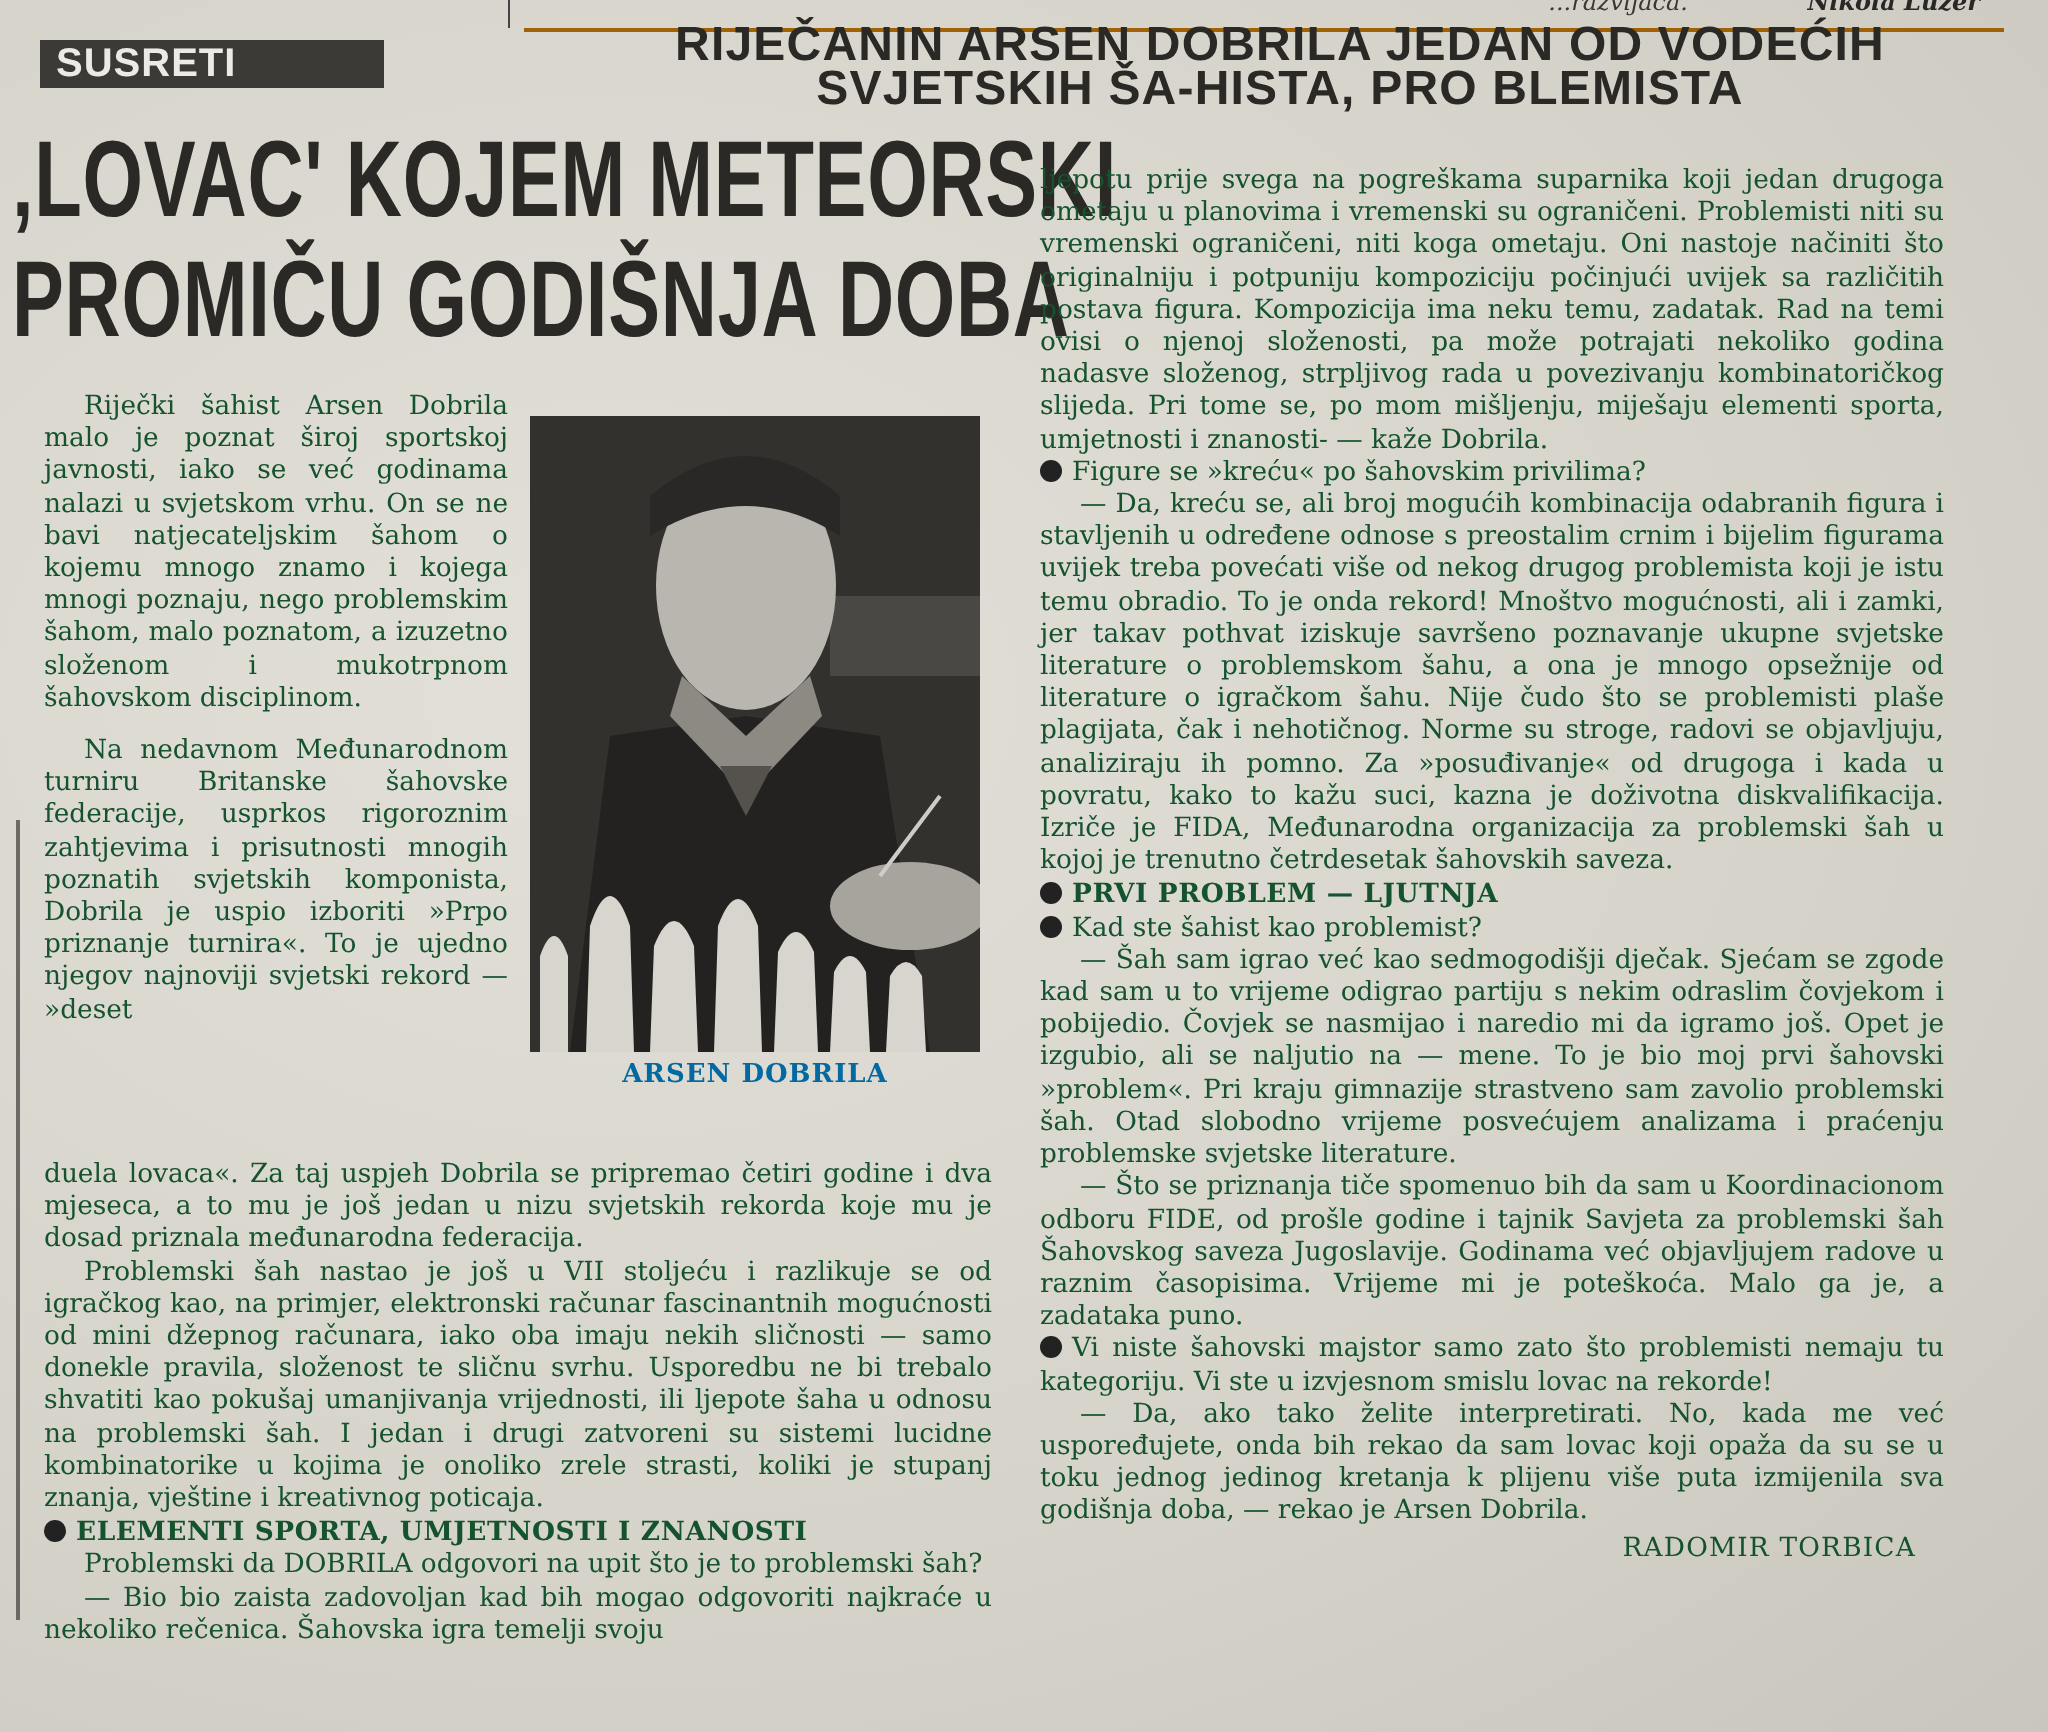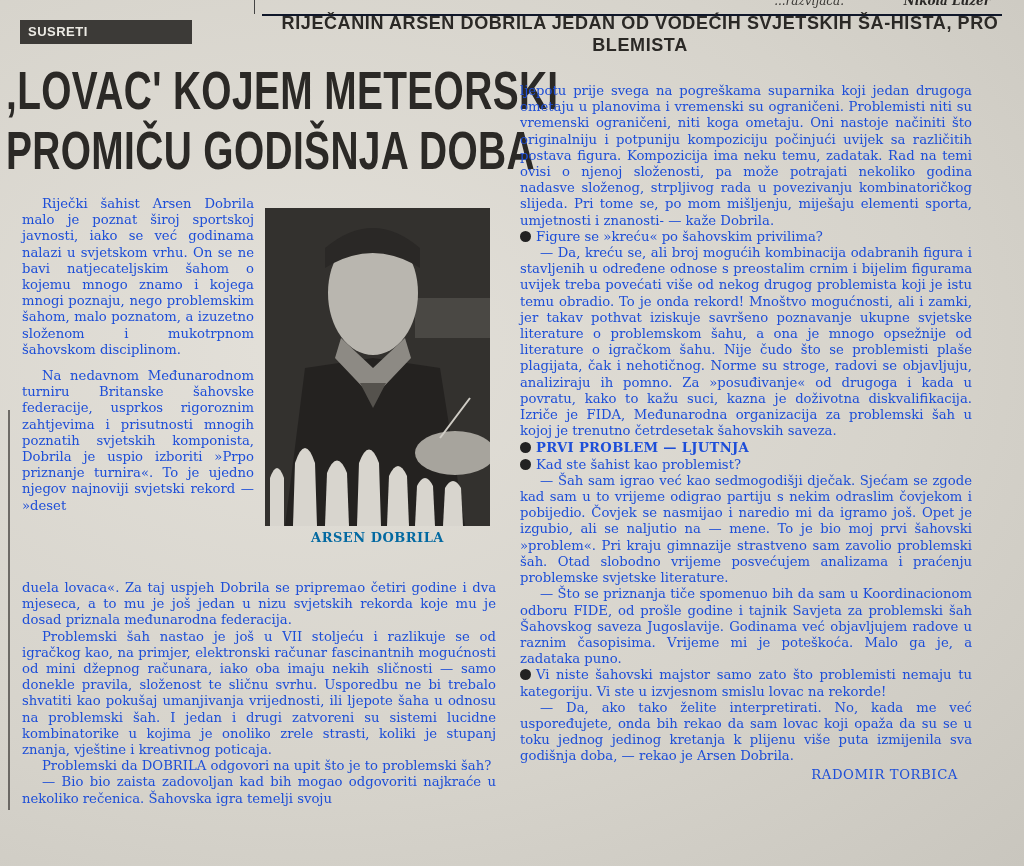--- a/index.html
+++ b/index.html
@@ -6,51 +6,51 @@
   body {
     width: 1024px; height: 866px; overflow: hidden;
     background: #d9d6cf;
     background-image: radial-gradient(ellipse at 30% 40%, #e3e0d9 0%, #d6d3cb 60%, #c9c6be 100%);
     color: #262421;
     font-family: "DejaVu Serif", serif;
     position: relative;
   }
   .topbar {
     position: absolute; left: 262px; top: 0; width: 740px; height: 14px;
-    border-bottom: 2px solid #0f172a;
+    border-bottom: 2px solid #a16207;
   }
   .topbar .caption {
     position: absolute; right: 158px; top: -6px; font-size: 12px; font-style: italic; color: #3a3835;
   }
   .topbar .author {
     position: absolute; right: 12px; top: -6px; font-size: 12px; font-weight: bold; font-style: italic; color: #2a2826;
   }
   .topbar .vline {
     position: absolute; left: -8px; top: 0; width: 1px; height: 14px; background: #444;
   }
   .rubric {
     position: absolute; left: 20px; top: 20px; width: 172px; height: 24px;
     background: #3c3a37; color: #eceae4;
-    font-family: "Liberation Sans", sans-serif; font-weight: bold; font-size: 13px;
+    font-family: "Liberation Sans", sans-serif; font-weight: bold; font-size: 20px;
     line-height: 24px; padding-left: 8px; box-sizing: border-box; letter-spacing: 0.5px;
   }
   .kicker {
     position: absolute; left: 270px; top: 12px; width: 740px;
     font-family: "Liberation Sans", sans-serif; font-weight: bold;
-    font-size: 18px; line-height: 22px; text-align: center; letter-spacing: 0.6px; color: #2b2926;
+    font-size: 24px; line-height: 22px; text-align: center; letter-spacing: 0.6px; color: #2b2926;
   }
   .headline {
     position: absolute; left: 6px; top: 60px; width: 500px;
     font-family: "Liberation Sans", sans-serif; font-weight: bold;
     font-size: 54px; line-height: 60px; color: #2b2926;
     transform: scaleX(0.72); transform-origin: left top; white-space: nowrap; letter-spacing: 0.5px;
   }
   .headline div { width: 700px; }
   .col {
-    position: absolute; font-size: 13.2px; line-height: 16.2px; color: #1d4ed8;
+    position: absolute; font-size: 13.2px; line-height: 16.2px; color: #14532d;
     text-align: justify; hyphens: manual;
   }
   .col p { margin: 0; text-indent: 0; }
   .col p.ind { text-indent: 20px; }
   .col-left { left: 22px; top: 196px; width: 232px; }
   .col-left-wide { left: 22px; top: 580px; width: 474px; }
   .col-right { left: 520px; top: 83px; width: 452px; }
   .photo {
     position: absolute; left: 265px; top: 208px; width: 225px; height: 318px;
     background: #2f2d2a; overflow: hidden;
@@ -120,20 +120,23 @@
       <path d="M150 318 L152 278 Q160 262 168 278 L170 318 Z"></path>
       <path d="M178 318 L180 280 Q188 266 196 280 L198 318 Z"></path>
     </g>
   </svg>
 </div>
 <div class="photo-caption">ARSEN DOBRILA</div>
 
 <div class="col col-left-wide">
   <p>duela lovaca«. Za taj uspjeh Dobrila se pripremao četiri godine i dva mjeseca, a to mu je još jedan u nizu svjetskih rekorda koje mu je dosad priznala međunarodna federacija.</p>
   <p class="ind">Problemski šah nastao je još u VII stoljeću i razlikuje se od igračkog kao, na primjer, elektronski računar fascinantnih mogućnosti od mini džepnog računara, iako oba imaju nekih sličnosti — samo donekle pravila, složenost te sličnu svrhu. Usporedbu ne bi trebalo shvatiti kao pokušaj umanjivanja vrijednosti, ili ljepote šaha u odnosu na problemski šah. I jedan i drugi zatvoreni su sistemi lucidne kombinatorike u kojima je onoliko zrele strasti, koliki je stupanj znanja, vještine i kreativnog poticaja.</p>
+  <div class="subhead">
+    <span class="bullet"></span><span>ELEMENTI SPORTA, UMJETNOSTI I ZNANOSTI</span>
+  </div>
   <p class="ind">Problemski da DOBRILA odgovori na upit što je to problemski šah?</p>
   <p class="ind bold-end">— Bio bio zaista zadovoljan kad bih mogao odgovoriti najkraće u nekoliko rečenica. Šahovska igra temelji svoju</p>
 </div>
 
 <div class="col col-right">
   <p>ljepotu prije svega na pogreškama suparnika koji jedan drugoga ometaju u planovima i vremenski su ograničeni. Problemisti niti su vremenski ograničeni, niti koga ometaju. Oni nastoje načiniti što originalniju i potpuniju kompoziciju počinjući uvijek sa različitih postava figura. Kompozicija ima neku temu, zadatak. Rad na temi ovisi o njenoj složenosti, pa može potrajati nekoliko godina nadasve složenog, strpljivog rada u povezivanju kombinatoričkog slijeda. Pri tome se, po mom mišljenju, miješaju elementi sporta, umjetnosti i znanosti- — kaže Dobrila.</p>
   <p class="q">
     <span class="bullet"></span><span>Figure se »kreću« po šahovskim privilima?</span>
   </p>
   <p class="ind">— Da, kreću se, ali broj mogućih kombinacija odabranih figura i stavljenih u određene odnose s preostalim crnim i bijelim figurama uvijek treba povećati više od nekog drugog problemista koji je istu temu obradio. To je onda rekord! Mnoštvo mogućnosti, ali i zamki, jer takav pothvat iziskuje savršeno poznavanje ukupne svjetske literature o problemskom šahu, a ona je mnogo opsežnije od literature o igračkom šahu. Nije čudo što se problemisti plaše plagijata, čak i nehotičnog. Norme su stroge, radovi se objavljuju, analiziraju ih pomno. Za »posuđivanje« od drugoga i kada u povratu, kako to kažu suci, kazna je doživotna diskvalifikacija. Izriče je FIDA, Međunarodna organizacija za problemski šah u kojoj je trenutno četrdesetak šahovskih saveza.</p>

